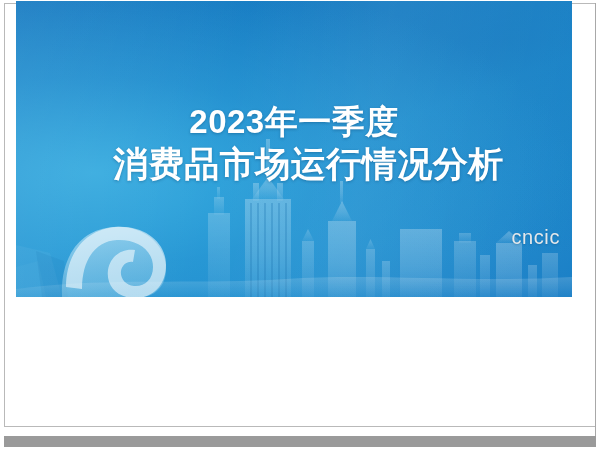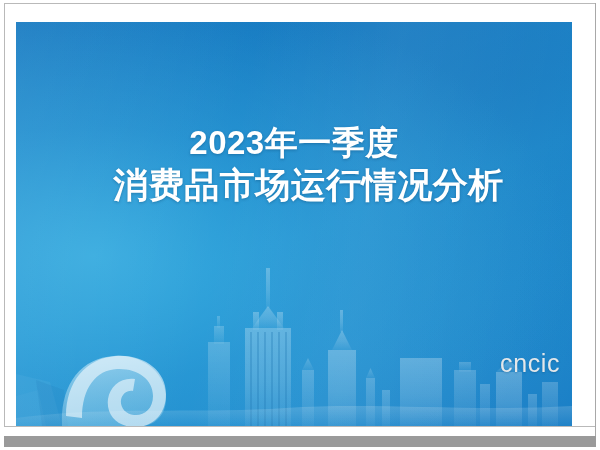--- a/index.html
+++ b/index.html
@@ -47,23 +47,23 @@
     top: 3px;
     width: 1px;
     height: 433px;
     background: #a8a8a8;
   }
 
   
   .slide {
     position: absolute;
     left: 16px;
-    top: 22px;
+    top: 1px;
     width: 556px;
-    height: 404px;
+    height: 296px;
     overflow: hidden;
     background:
       radial-gradient(120% 95% at 14% 58%, rgba(60,175,225,0.92) 0%, rgba(46,159,217,0.55) 34%, rgba(24,126,195,0.0) 72%),
       radial-gradient(140% 120% at 88% 14%, rgba(22,114,186,0.55) 0%, rgba(22,114,186,0.0) 60%),
       linear-gradient(160deg, #1273bd 0%, #1a82c7 26%, #2093d2 52%, #1f8bcd 74%, #1b7fc6 100%);
   }
 
   .slide-inner-sheen {
     position: absolute;
     inset: 0;
@@ -115,21 +115,21 @@
   }
 
   .title-line-1 { font-size: 33px; margin-bottom: 5px; }
   .title-line-2 { font-size: 35px; padding-left: 29px; }
 
   
   .logo-mark {
     position: absolute;
     right: 12px;
     bottom: 48px;
-    font-size: 25px;
+    font-size: 20px;
     letter-spacing: 0.6px;
     color: #e3e7ea;
     font-weight: normal;
     text-shadow: 0 1px 2px rgba(8,60,100,0.28);
   }
 </style>
 </head>
 <body>
 
 <div id="viewport">

